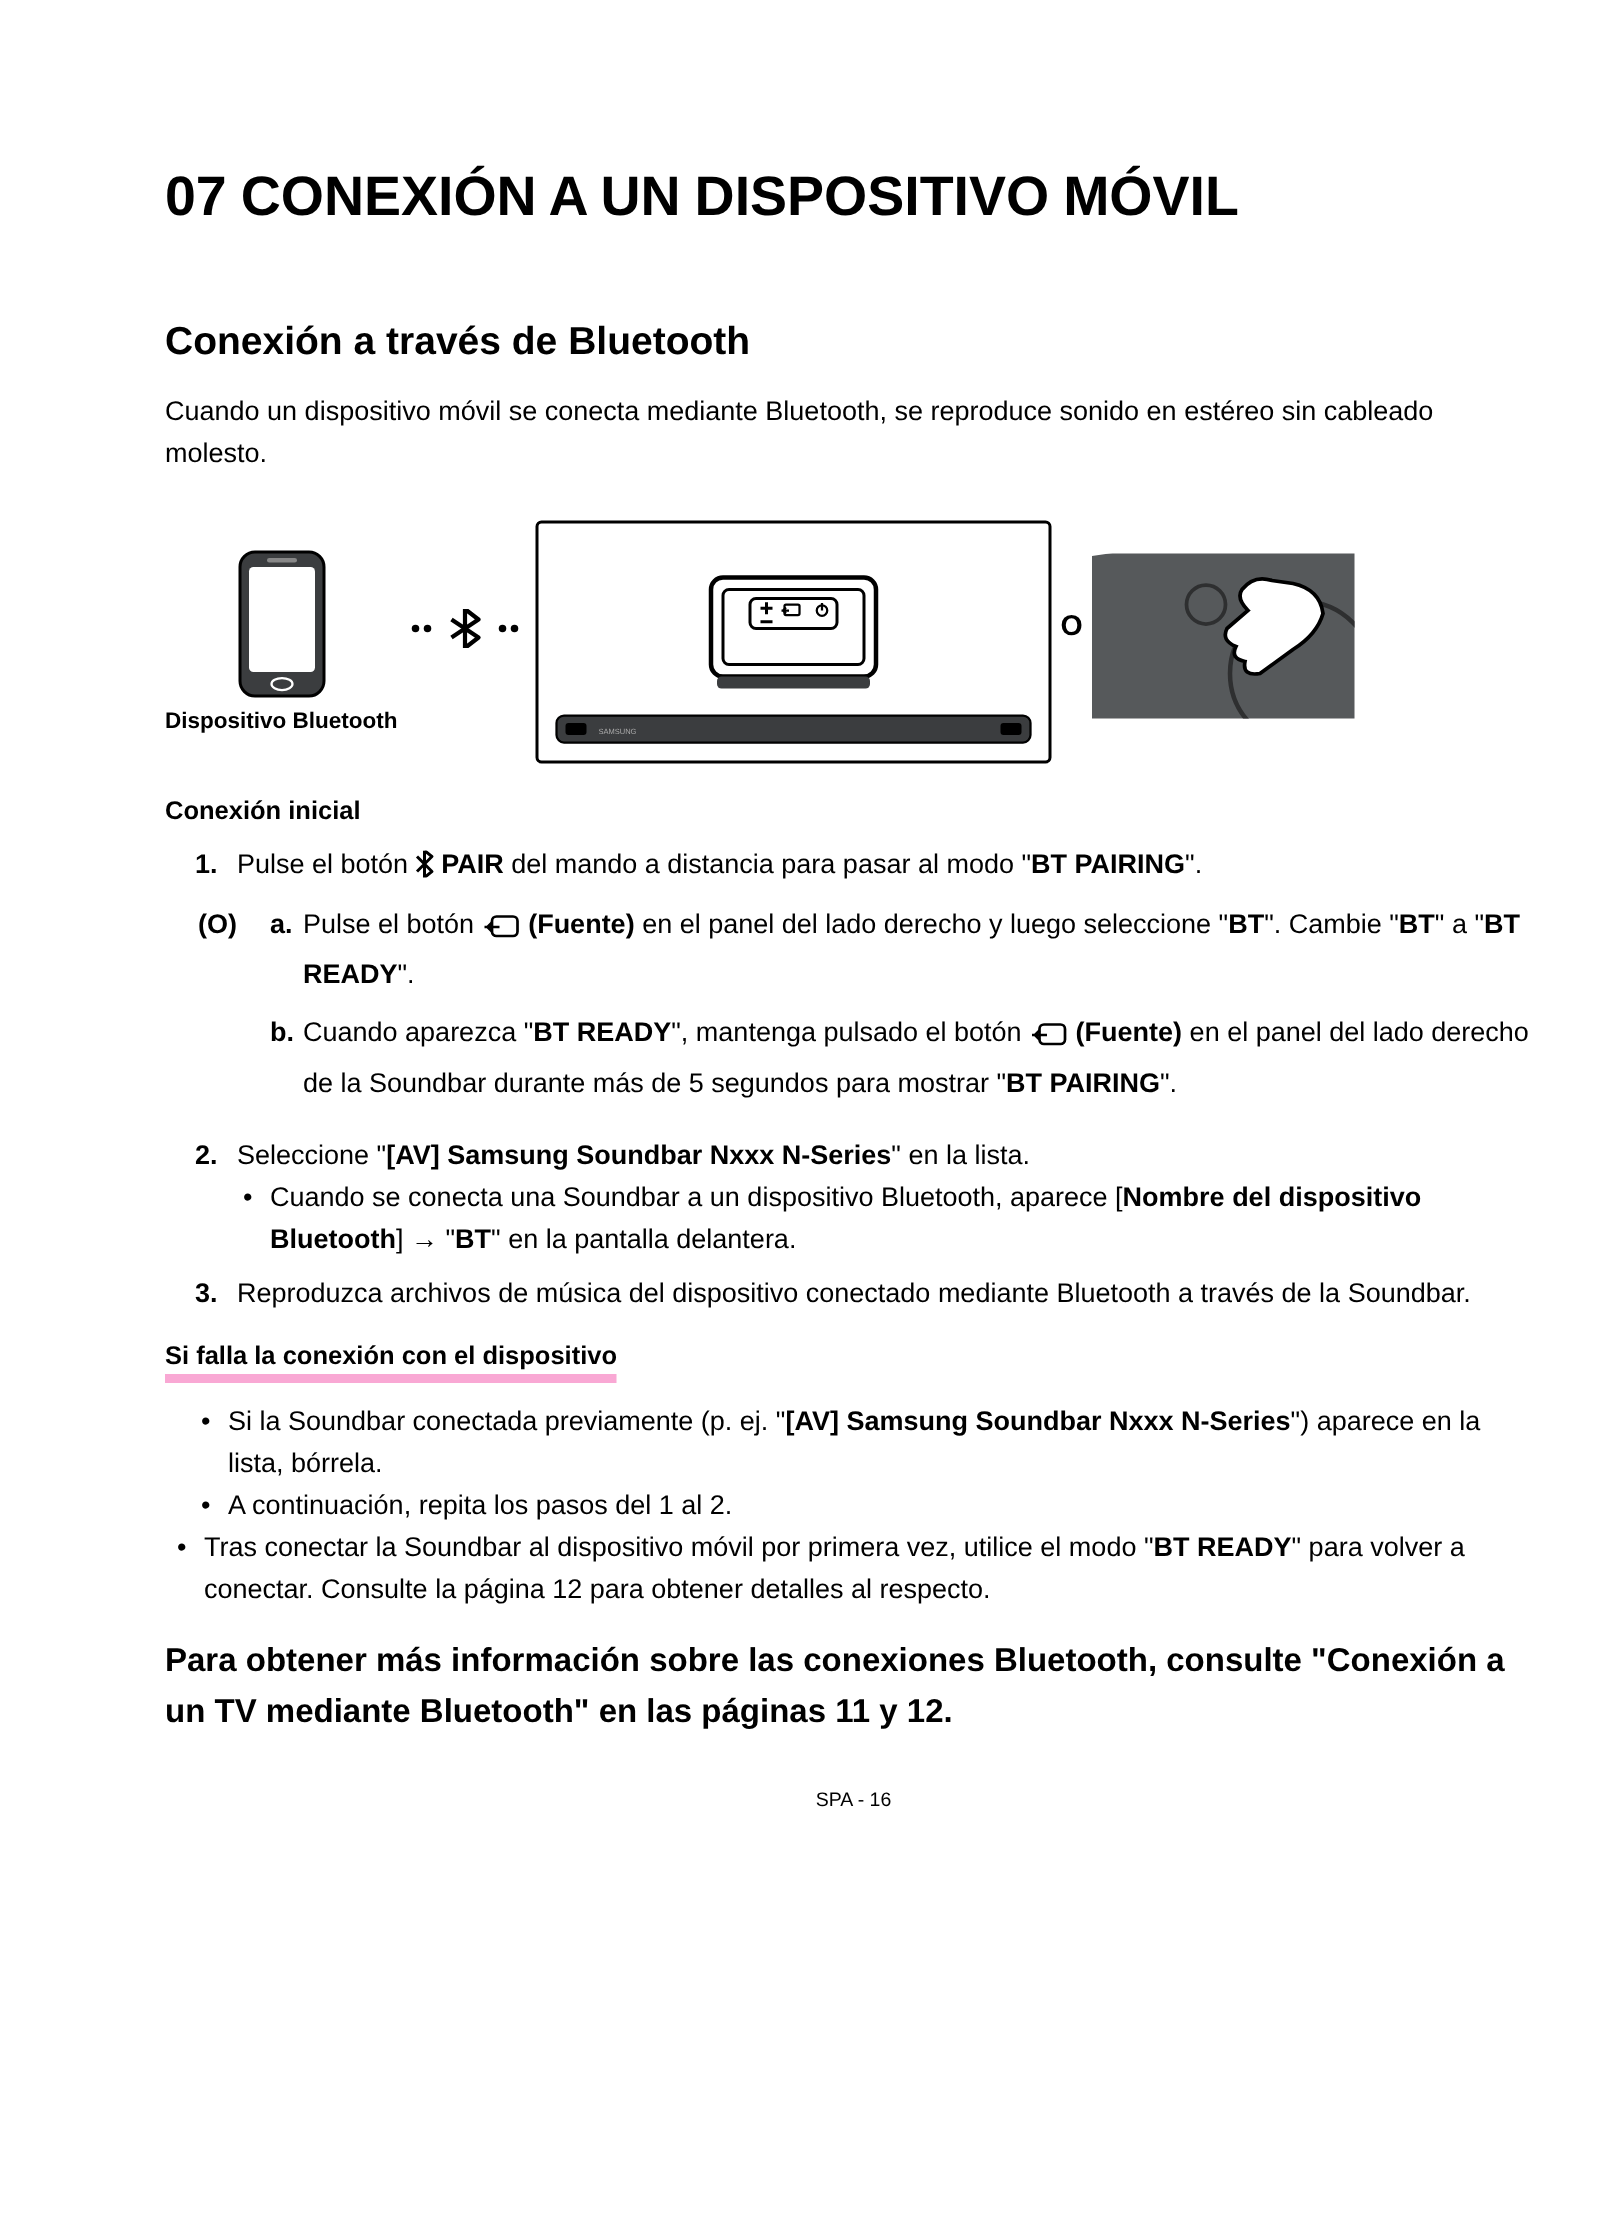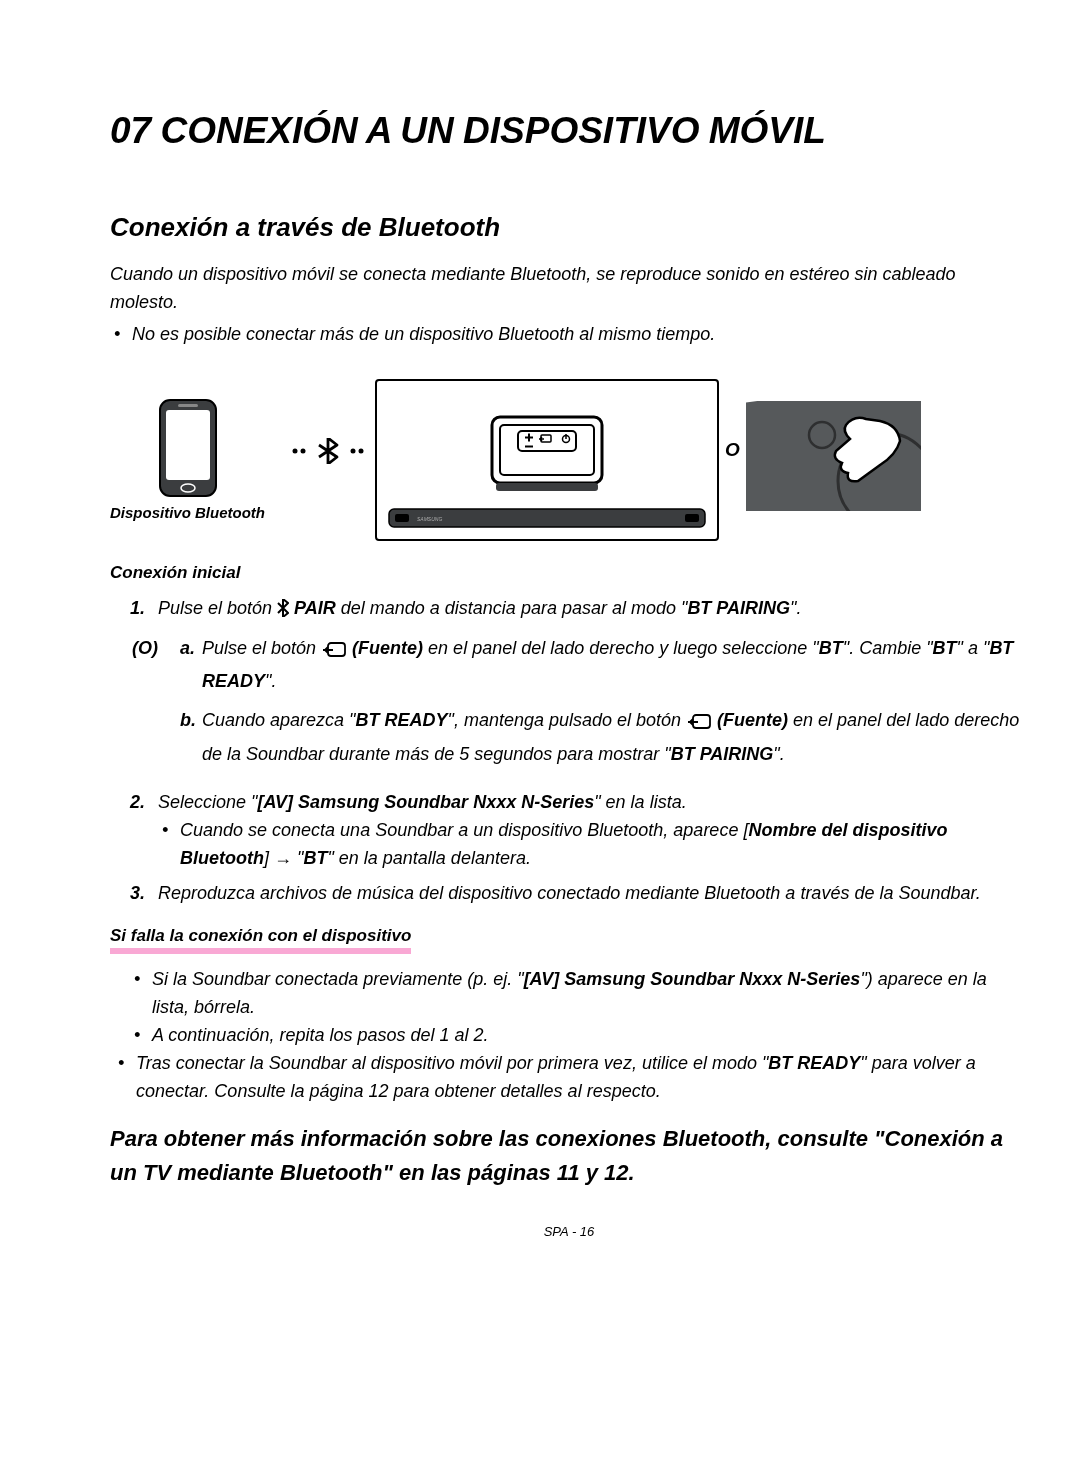--- a/index.html
+++ b/index.html
@@ -5,21 +5,20 @@
   body {
     font-family: Arial, Helvetica, sans-serif;
     margin: 0;
     padding: 0;
     background: #fff;
     color: #000;
     width: 1080px;
   }
   .page {
     padding: 80px 52px 40px 110px;
-    font-style: italic;
   }
   h1 {
     font-size: 37px;
     font-weight: bold;
     letter-spacing: 0px;
     margin: 30px 0 60px 0;
     word-spacing: -1px;
   }
   h2 {
     font-size: 26px;
@@ -54,21 +53,21 @@
   .fig-row {
     display: flex;
     align-items: center;
     gap: 0;
     margin: 30px 0 22px 0;
   }
   .phone-col {
     display: flex;
     flex-direction: column;
     align-items: center;
-    margin-right: 24px;
+    margin-right: 6px;
   }
   .phone-label {
     font-size: 15px;
     font-weight: bold;
     margin-top: 6px;
   }
   .bt-dots {
     display: flex;
     align-items: center;
     gap: 2px;
@@ -175,23 +174,20 @@
 <body>
 
 <div class="page">
 
   <h1>07 CONEXIÓN A UN DISPOSITIVO MÓVIL</h1>
 
   <h2>Conexión a través de Bluetooth</h2>
 
   <p class="intro">Cuando un dispositivo móvil se conecta mediante Bluetooth, se reproduce sonido en estéreo sin cableado molesto.</p>
 
-  <ul class="bullet top-bullet">
-    <li>No es posible conectar más de un dispositivo Bluetooth al mismo tiempo.</li>
-  </ul>
 
   <div class="fig-row">
     <div class="phone-col">
       <svg width="68" height="100">
         <rect x="6" y="2" width="56" height="96" rx="10" fill="#3b3d3f" stroke="#000" stroke-width="2"></rect>
         <rect x="12" y="12" width="44" height="70" fill="#fff" rx="3"></rect>
         <ellipse cx="34" cy="90" rx="7" ry="4" fill="none" stroke="#fff" stroke-width="1.5"></ellipse>
         <rect x="24" y="6" width="20" height="3" rx="1.5" fill="#888"></rect>
       </svg>
       <div class="phone-label">Dispositivo Bluetooth</div>

